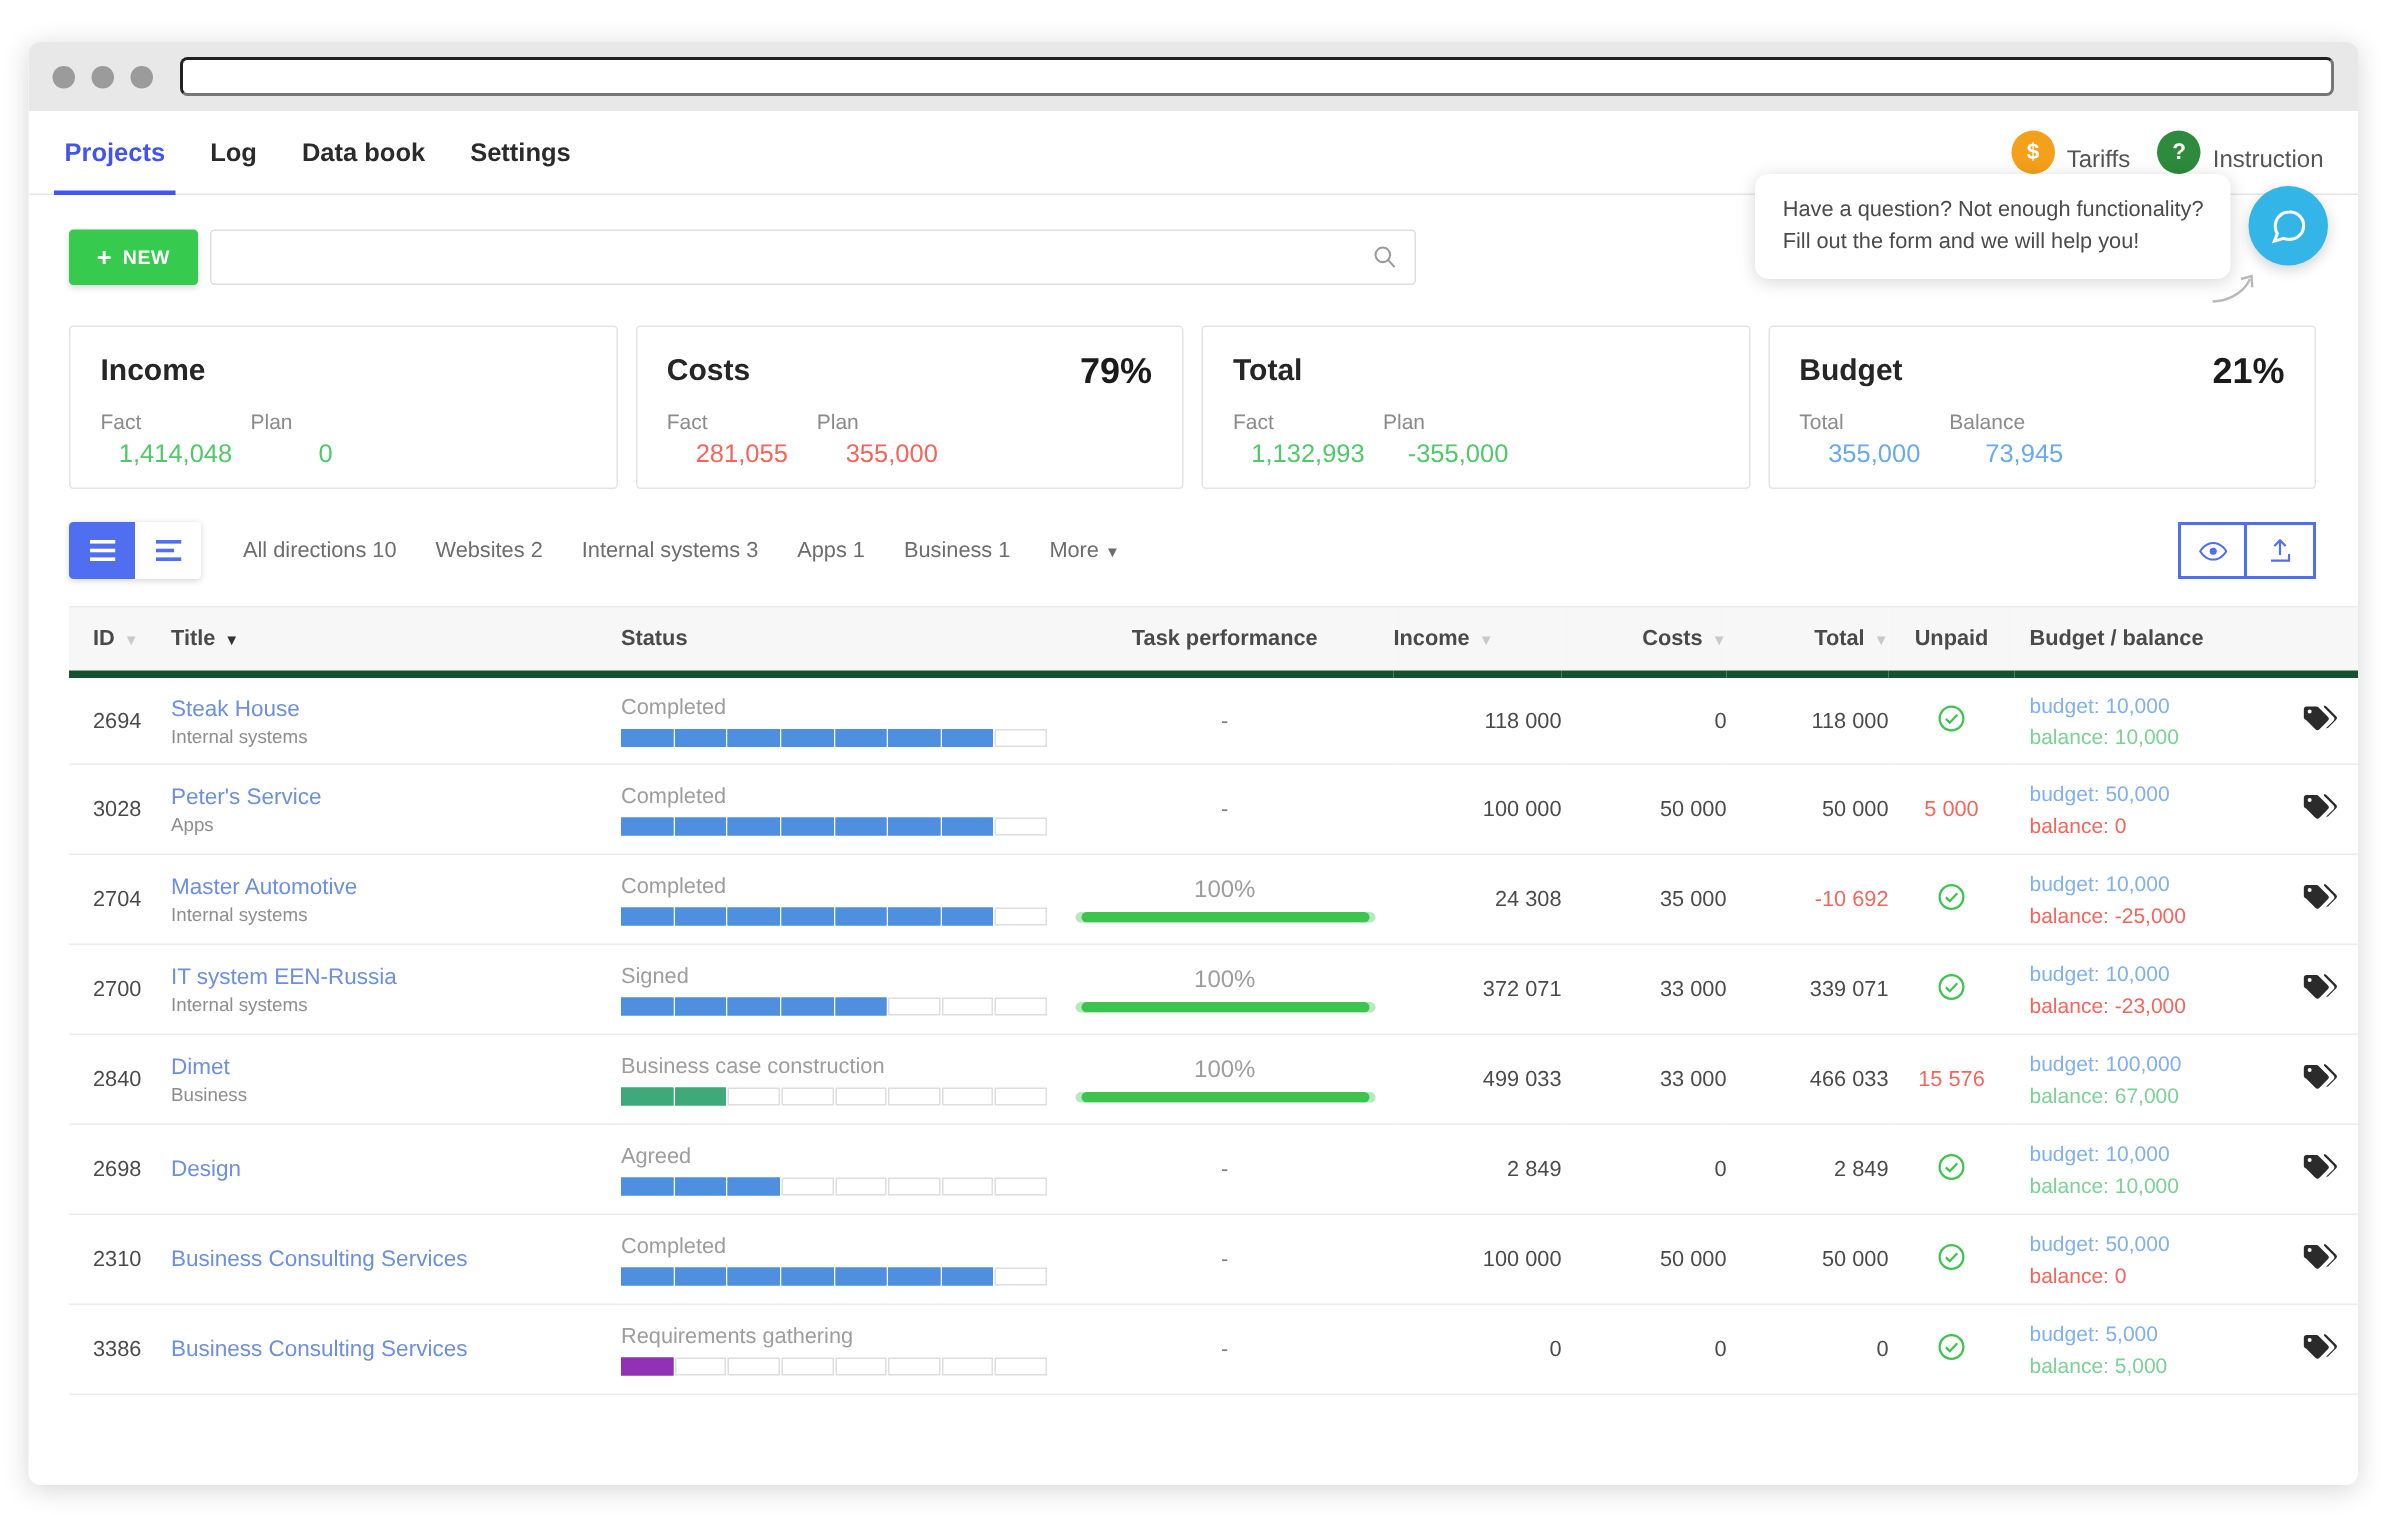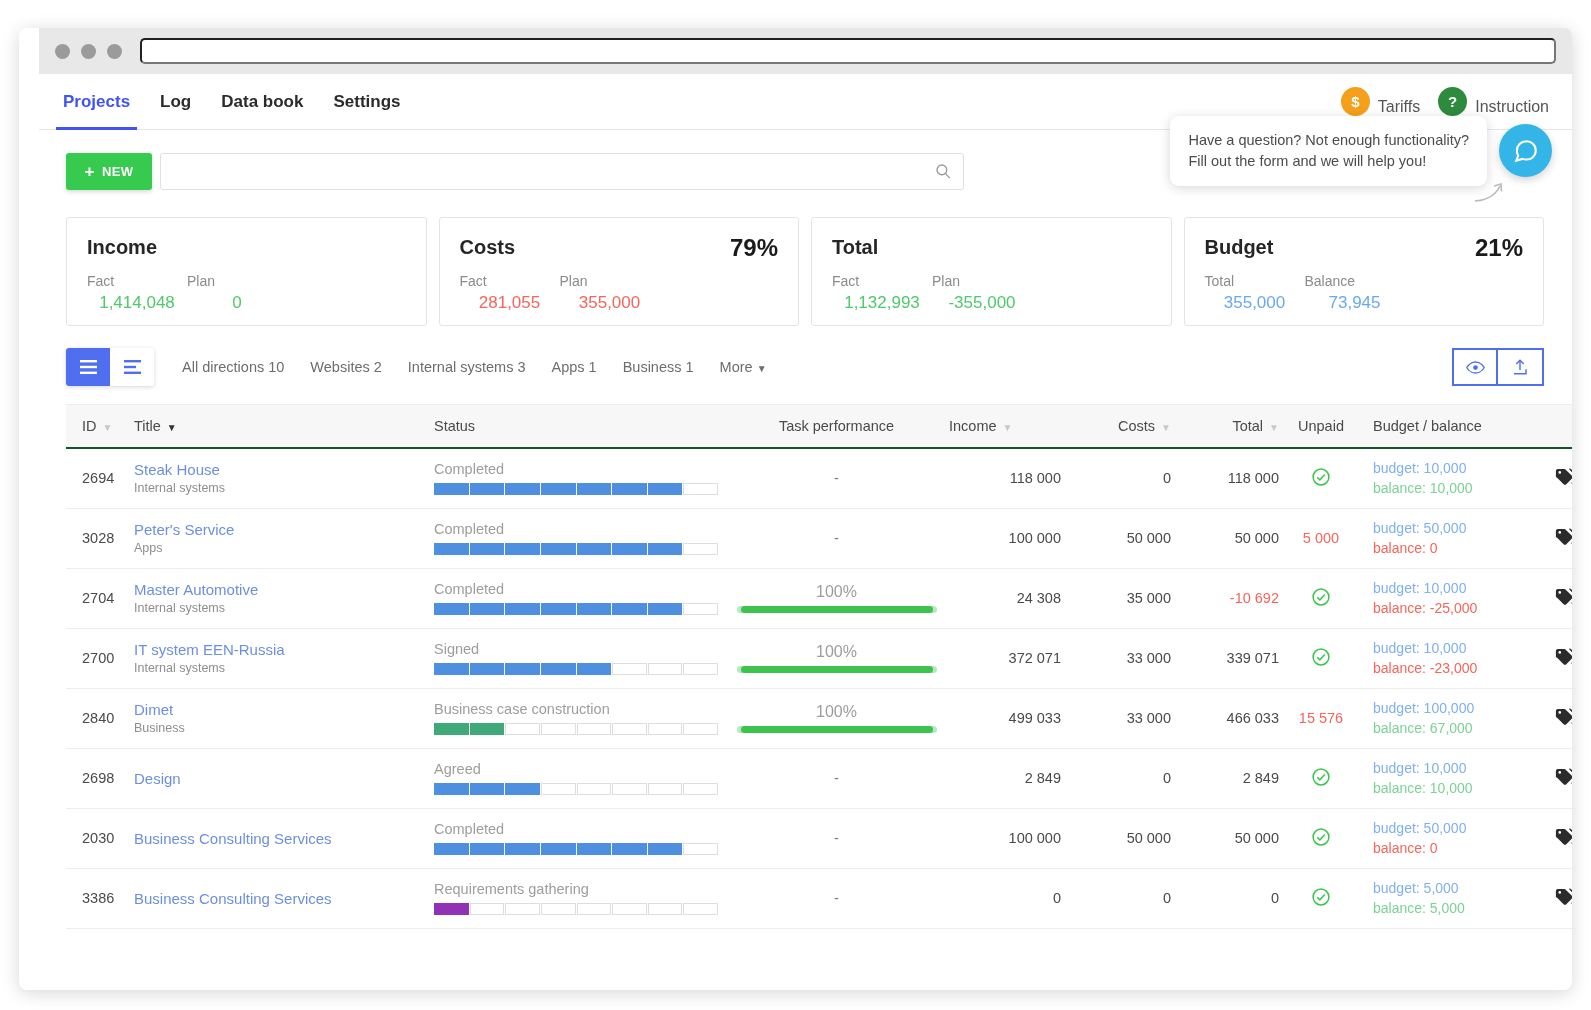--- a/index.html
+++ b/index.html
@@ -9,21 +9,20 @@
     font-family: "Liberation Sans", sans-serif;
     overflow: hidden;
   }
   #app {
     position: absolute; left: 19px; top: 28px;
     width: 1553px; height: 962px;
     background: #ffffff;
     border-radius: 8px;
     box-shadow: 0 3px 18px rgba(0,0,0,0.16);
     overflow: hidden;
-    padding-left: 20px;
   }
 
   
   .chrome {
     height: 46px; background: #e8e8e8;
     display: flex; align-items: center; padding: 0 16px;
   }
   .dots { display: flex; gap: 11px; margin-right: 18px; }
   .dot { width: 15px; height: 15px; border-radius: 50%; background: #9b9b9b; }
   .urlbar {
@@ -138,23 +137,23 @@
     width: 46px; height: 38px; border: 2px solid #4f6ef0; background: #fff;
     display: flex; align-items: center; justify-content: center; cursor: pointer;
     color: #4f6ef0;
   }
   .rbtn + .rbtn { border-left: none; }
 
   
   .tablewrap { padding: 18px 28px 0 27px; }
   table { width: 100%; border-collapse: collapse; table-layout: fixed; }
   thead th {
-    background: #f7f7f7; font-size: 14.5px; color: #4a4a4a; font-weight: normal;
+    background: #f7f7f7; font-size: 14.5px; color: #4a4a4a; font-weight: bold;
     text-align: left; padding: 13px 0 13px 0; border-top: 1px solid #ececec;
-    border-bottom: 2px solid #14532d; white-space: nowrap;
+    border-bottom: 5px solid #14532d; white-space: nowrap;
   }
   th.c-id { width: 68px; padding-left: 16px; }
   th.c-title { width: 300px; }
   th.c-status { width: 290px; }
   th.c-perf { width: 225px; text-align: center; }
   th.c-income { width: 112px; text-align: left; }
   th.c-costs { width: 110px; text-align: right; }
   th.c-total { width: 108px; text-align: right; }
   th.c-unpaid { width: 84px; text-align: center; }
   th.c-budget { width: 175px; padding-left: 10px; }
@@ -593,21 +592,21 @@
             <td class="budgetcell">
               <div class="bbudget">budget: 10,000</div>
               <div class="bbalance pos">balance: 10,000</div>
             </td>
             <td class="tagcell"><svg class="tag-icon" width="23" height="20" viewBox="0 0 26 22" fill="currentColor">
                 <path d="M1 4.2A2.2 2.2 0 0 1 3.2 2h7.3c.6 0 1.2.25 1.6.67l7 7a2.2 2.2 0 0 1 0 3.1l-6.3 6.3a2.2 2.2 0 0 1-3.1 0l-7-7A2.2 2.2 0 0 1 1 10.5V4.2zM5.4 7.3a1.5 1.5 0 1 0 0-3 1.5 1.5 0 0 0 0 3z"></path>
                 <path d="M16.2 2.6l7.1 7.1a2.2 2.2 0 0 1 0 3.1l-5.6 5.6 1.5-.2 6-6a2.2 2.2 0 0 0 0-3.1l-7-7a2.2 2.2 0 0 0-1.6-.67h-1.1c.3.05.5.1.7.17z"></path>
               </svg></td>
           </tr>
           <tr>
-            <td class="c-id">2030</td>
+            <td class="c-id">2310</td>
             <td>
               <span class="titlelink">Business Consulting Services</span>
             </td>
             <td>
               <div class="statuslabel">Completed</div>
               <div class="segbar">
                 <div class="seg f-blue"></div>
                 <div class="seg f-blue"></div>
                 <div class="seg f-blue"></div>
                 <div class="seg f-blue"></div>

